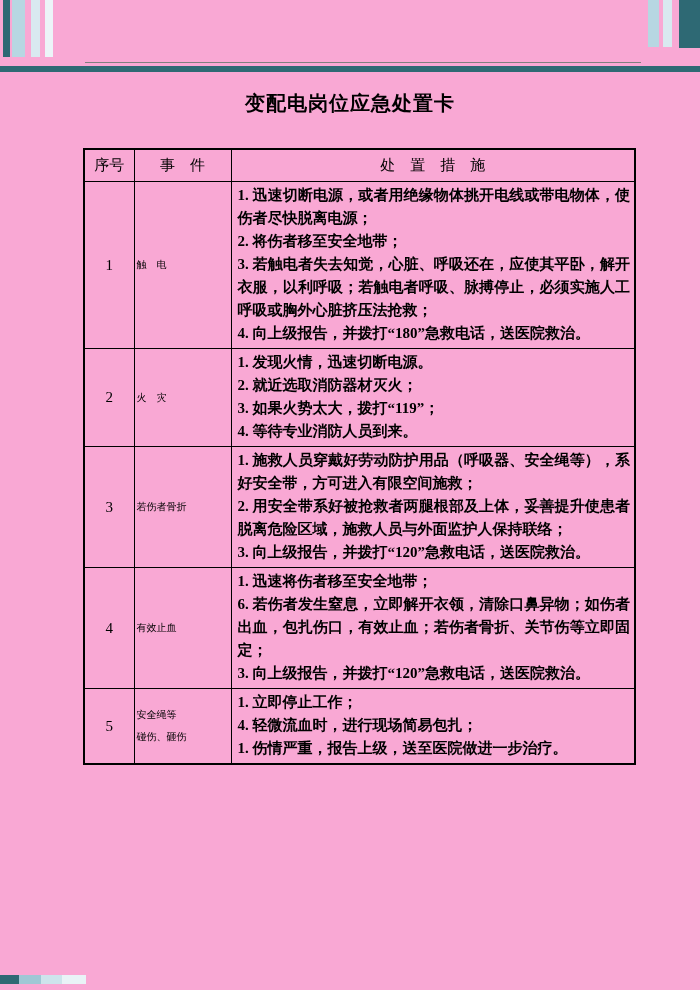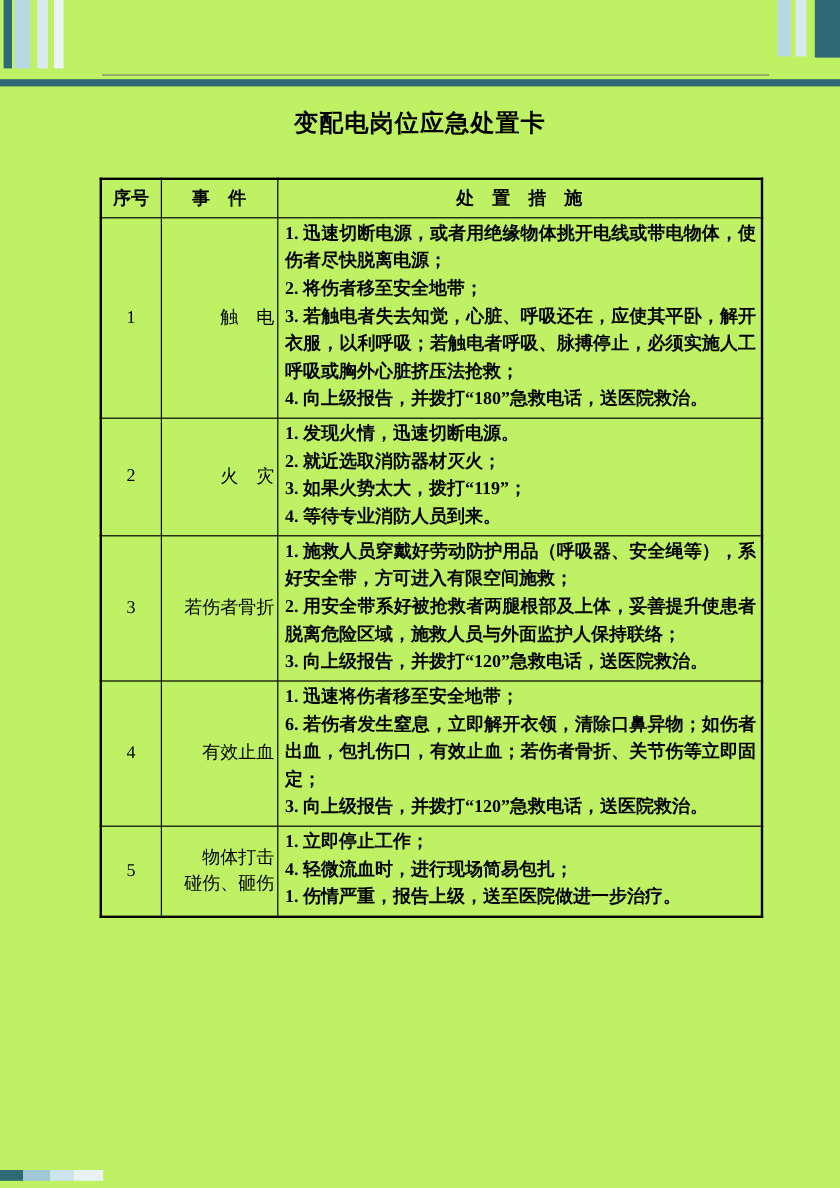--- a/index.html
+++ b/index.html
@@ -5,21 +5,21 @@
   :root{
     --teal:#2e6974;
     --lb1:#b7d7e2;
     --lb2:#d9e9f0;
     --lb3:#ecf4f8;
     --gray:#7f7f7f;
     --ink:#000000;
   }
   html,body{margin:0;padding:0;}
   body{background:#ffffff;font-family:"Liberation Serif","DejaVu Serif",serif;}
-  .page{position:relative;width:700px;height:990px;background:#bef264;overflow:hidden;}
+  .page{position:relative;width:700px;height:990px;background:#f9a8d4;overflow:hidden;}
 
   
   .bar{position:absolute;top:0;}
   .tl1{left:3px;width:7px;height:57px;background:var(--teal);}
   .tl2{left:12px;width:13px;height:57px;background:var(--lb1);}
   .tl3{left:31px;width:9px;height:57px;background:var(--lb2);}
   .tl4{left:45px;width:8px;height:57px;background:var(--lb3);}
   .tr1{left:648px;width:11px;height:47px;background:var(--lb1);}
   .tr2{left:663px;width:9px;height:47px;background:var(--lb2);}
   .tr3{left:679px;width:21px;height:48px;background:var(--teal);}
@@ -30,26 +30,26 @@
 
   
   .title{position:absolute;left:0;top:86px;width:700px;height:34px;line-height:34px;
     text-align:center;font-family:"Liberation Sans","DejaVu Sans",sans-serif;
     font-size:20px;font-weight:bold;color:var(--ink);letter-spacing:1px;}
 
   
   table.card{position:absolute;left:83px;top:148px;width:551px;border-collapse:collapse;
     table-layout:fixed;border:2px solid var(--ink);}
   .card th,.card td{border:1px solid var(--ink);color:var(--ink);}
-  .card th{height:31px;font-size:15px;font-weight:bold;text-align:center;vertical-align:middle;padding:0;}
+  .card th{height:31px;font-size:15px;font-weight:normal;text-align:center;vertical-align:middle;padding:0;}
   col.c-no{width:50px;}
   col.c-event{width:97px;}
   col.c-measures{width:404px;}
   td.no{text-align:center;vertical-align:middle;font-size:15px;padding:0;}
-  td.event{text-align:right;vertical-align:middle;font-size:15px;padding:0 2px;
+  td.event{text-align:left;vertical-align:middle;font-size:10px;padding:0 2px;
     white-space:pre-line;line-height:22px;}
   td.measures{vertical-align:middle;font-size:15px;line-height:23px;
     padding:2px 4px 3px 6px;text-align:justify;font-weight:bold;}
   .mline{text-align:justify;}
 </style>
 </head>
 <body>
 
 <div class="page">
 
@@ -112,21 +112,21 @@
         <td class="no">4</td>
         <td class="event">有效止血</td>
         <td class="measures">
           <div class="mline">1. 迅速将伤者移至安全地带；</div>
           <div class="mline">6. 若伤者发生窒息，立即解开衣领，清除口鼻异物；如伤者出血，包扎伤口，有效止血；若伤者骨折、关节伤等立即固定；</div>
           <div class="mline">3. 向上级报告，并拨打“120”急救电话，送医院救治。</div>
         </td>
       </tr>
       <tr>
         <td class="no">5</td>
-        <td class="event">物体打击
+        <td class="event">安全绳等
 碰伤、砸伤</td>
         <td class="measures">
           <div class="mline">1. 立即停止工作；</div>
           <div class="mline">4. 轻微流血时，进行现场简易包扎；</div>
           <div class="mline">1. 伤情严重，报告上级，送至医院做进一步治疗。</div>
         </td>
       </tr>
     </tbody>
   </table>
 

